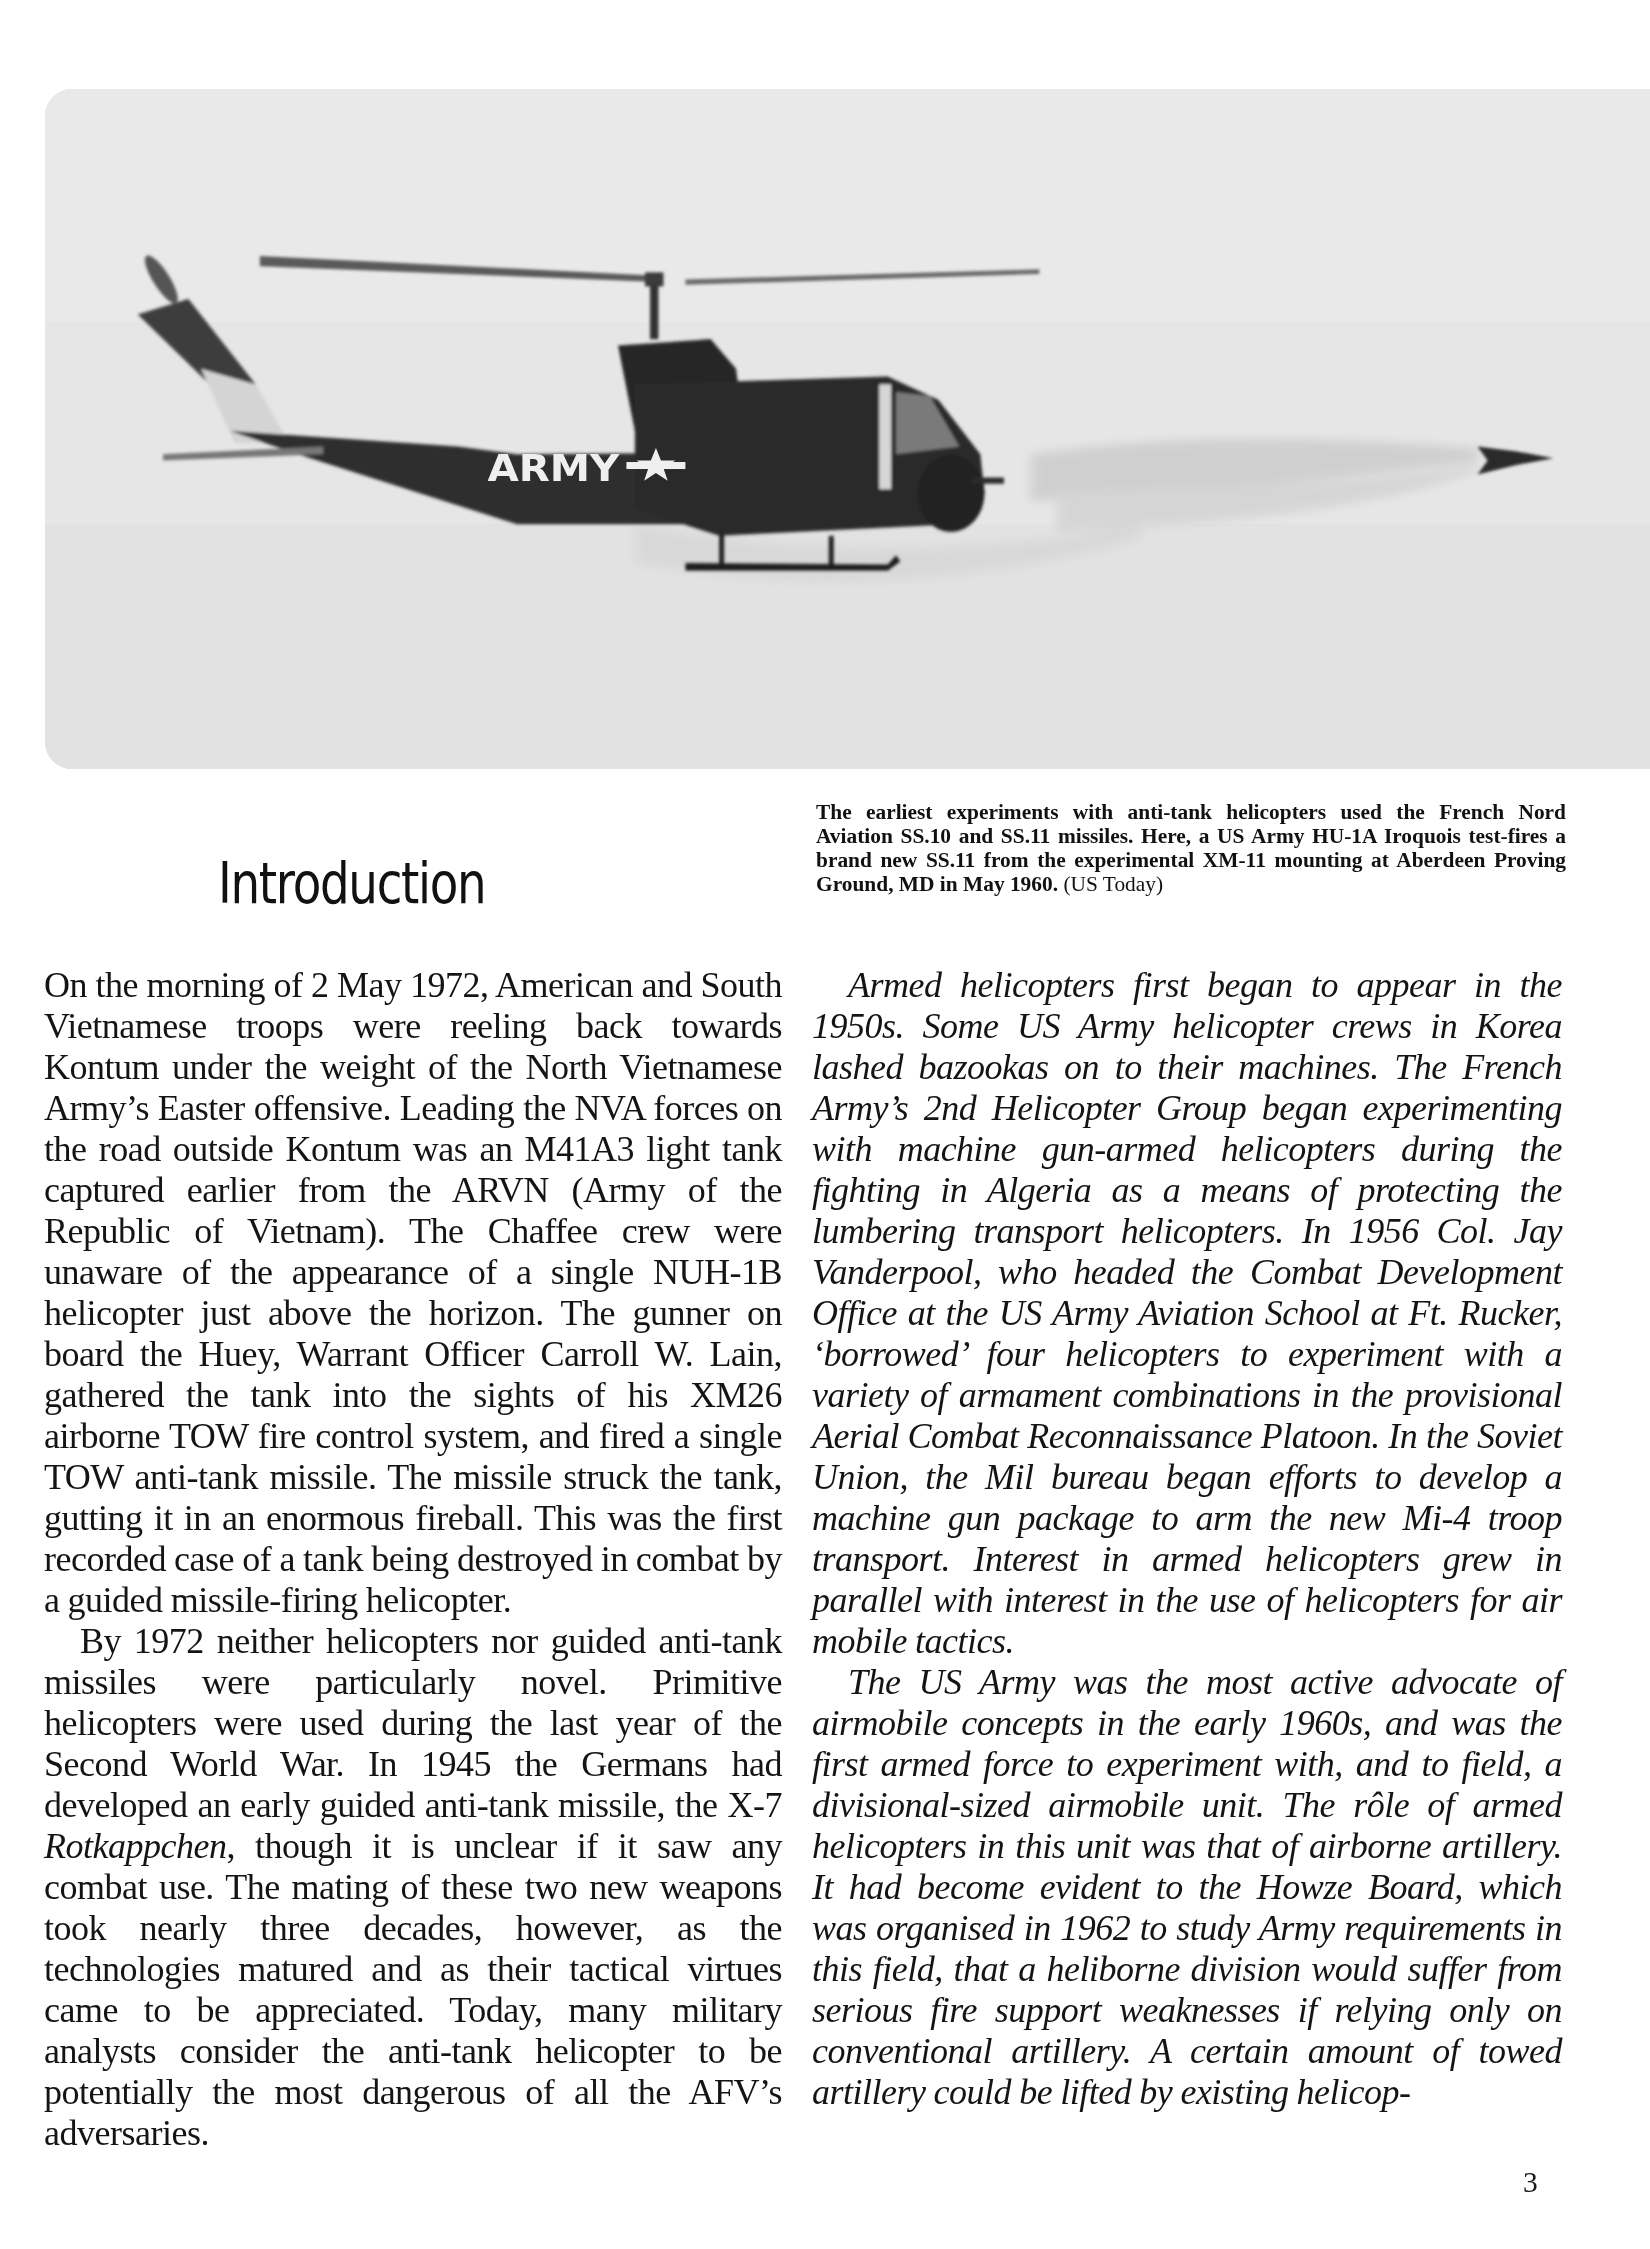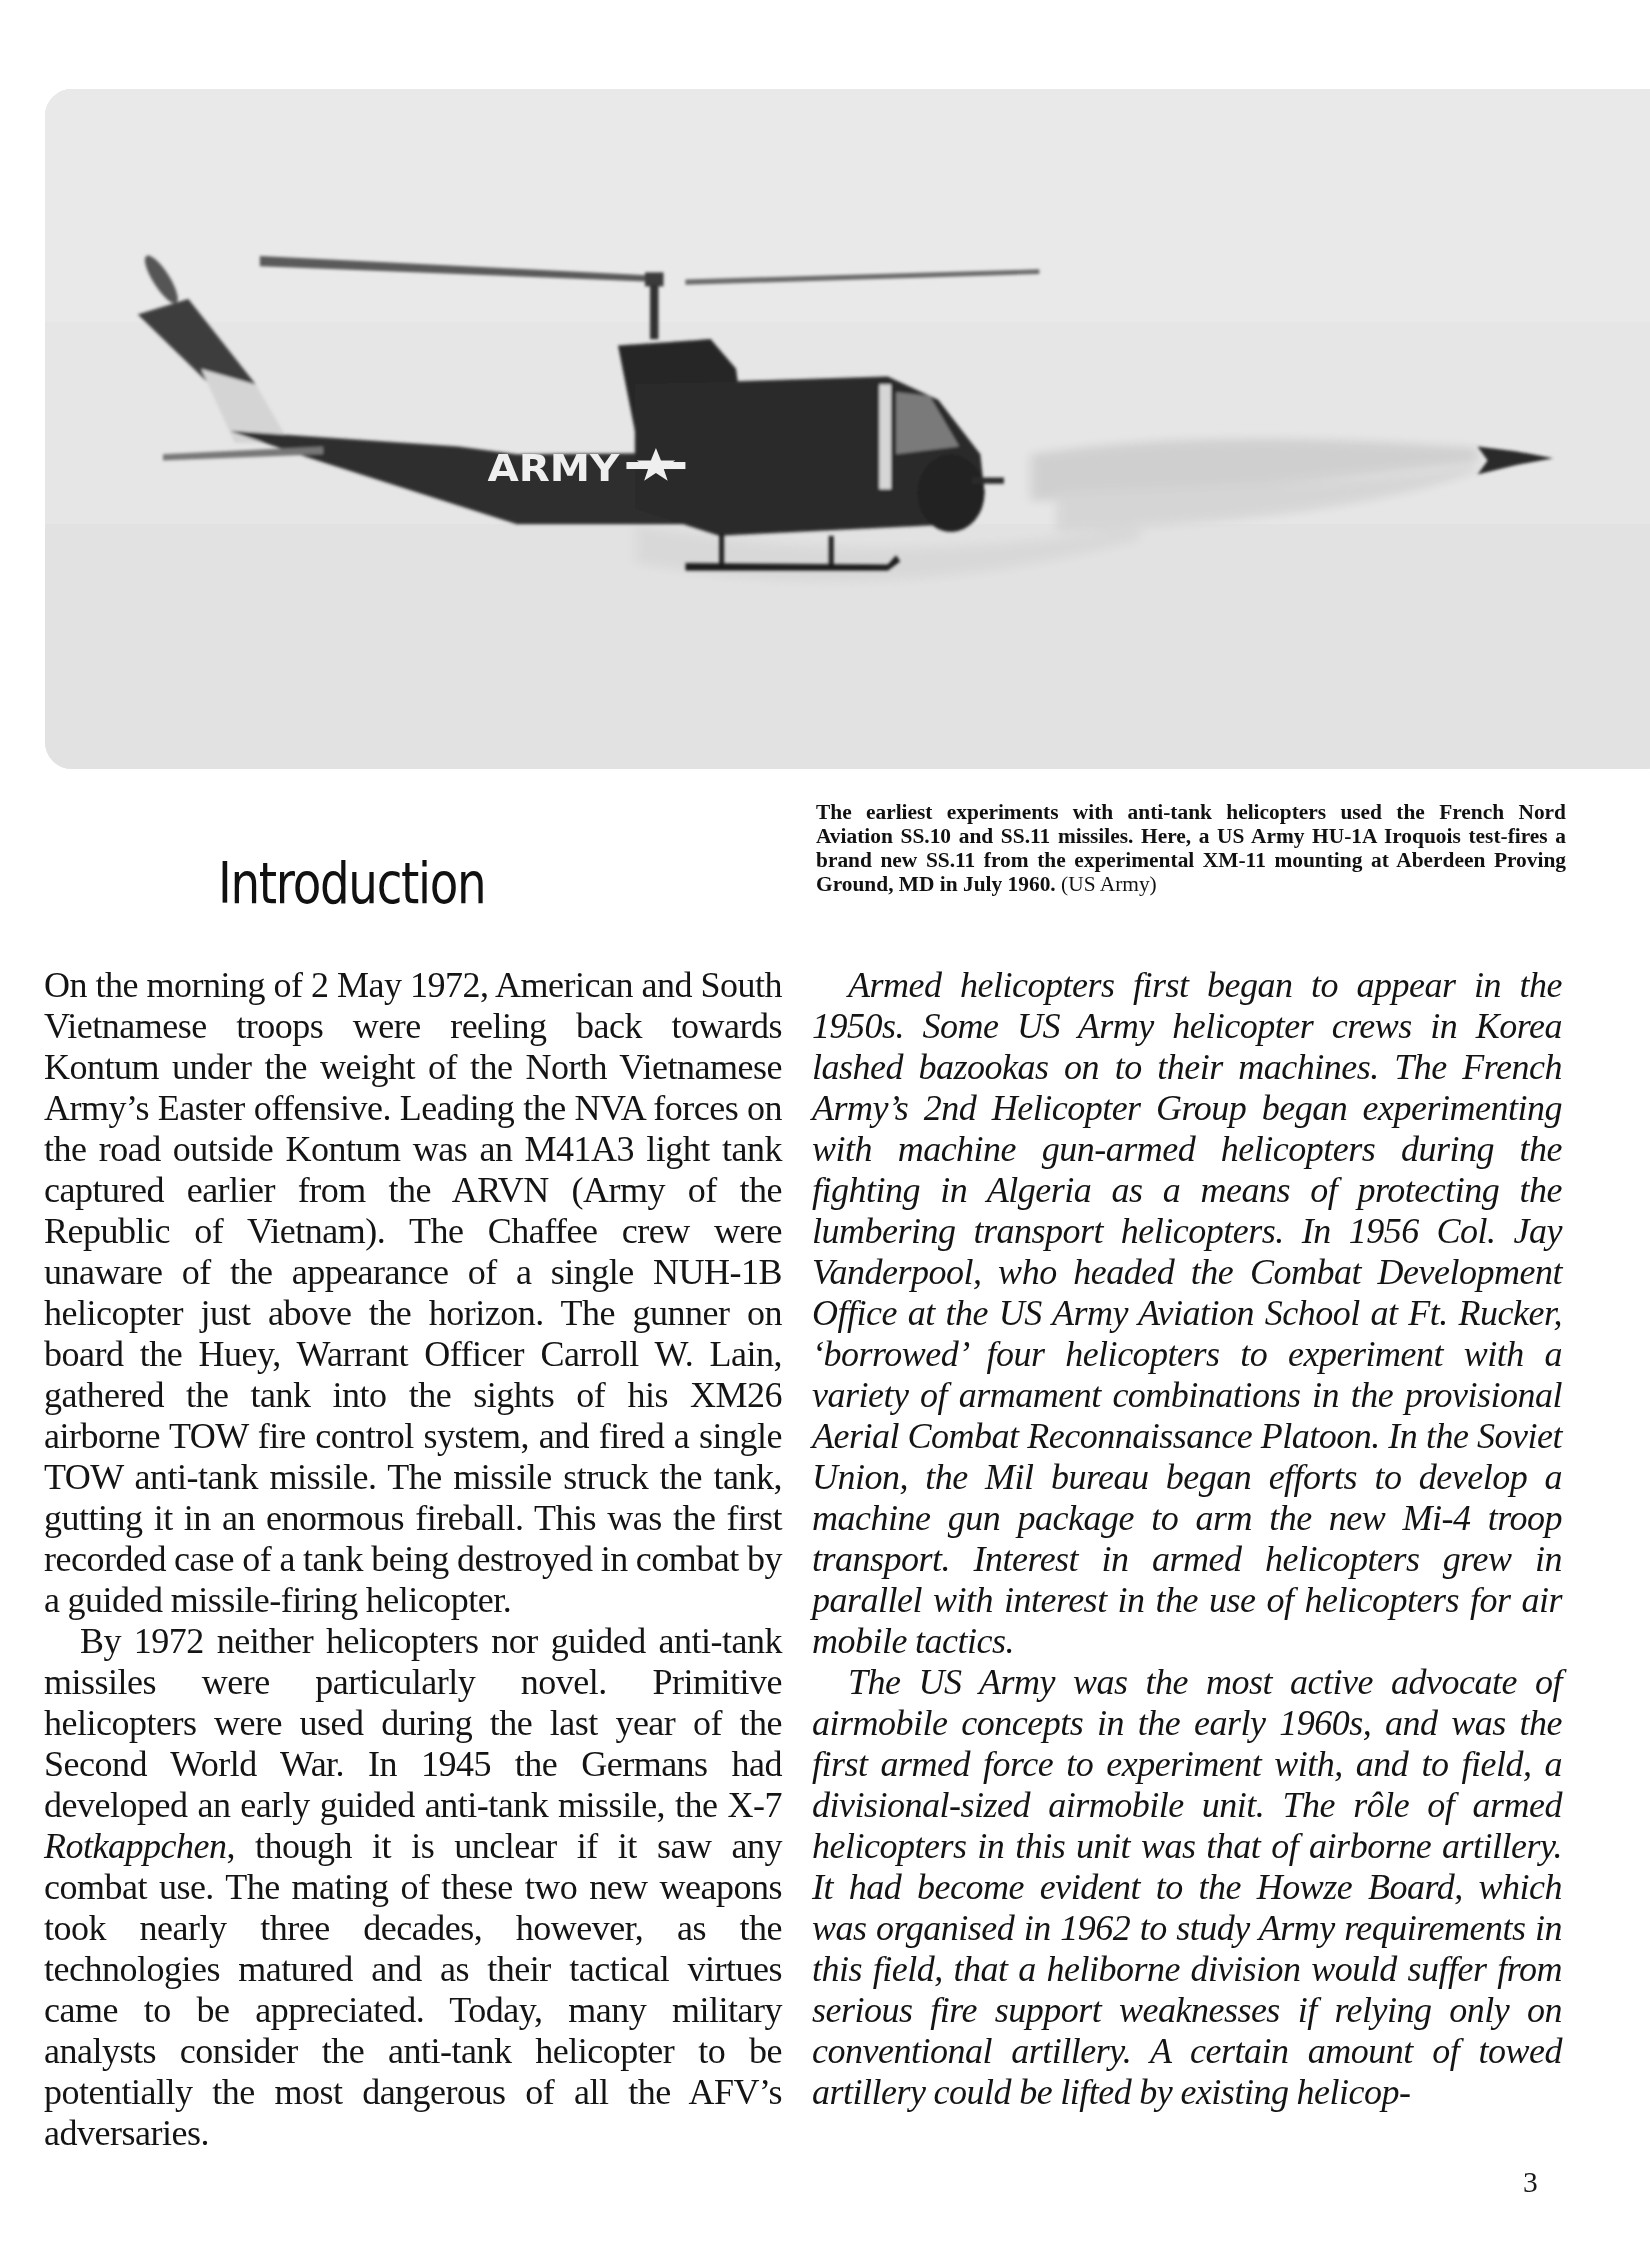--- a/index.html
+++ b/index.html
@@ -102,22 +102,22 @@
 
     <text x="525" y="505" font-family="DejaVu Sans, sans-serif" font-weight="bold" font-size="48" fill="#efefef">ARMY</text>
     <g fill="#efefef">
       <rect x="690" y="480" width="70" height="9"></rect>
       <polygon points="725,462 731,478 748,478 734,488 739,504 725,494 711,504 716,488 702,478 719,478" fill="#efefef"></polygon>
     </g>
   </svg>
 </figure>
 
 <p class="caption">
-  <span>The earliest experiments with anti-tank helicopters used the French Nord Aviation SS.10 and SS.11 missiles. Here, a US Army HU-1A Iroquois test-fires a brand new SS.11 from the experimental XM-11 mounting at Aberdeen Proving Ground, MD in July 1960.</span>
-  <span class="credit">(US Army)</span>
+  <span>The earliest experiments with anti-tank helicopters used the French Nord Aviation SS.10 and SS.11 missiles. Here, a US Army HU-1A Iroquois test-fires a brand new SS.11 from the experimental XM-11 mounting at Aberdeen Proving Ground, MD in May 1960.</span>
+  <span class="credit">(US Today)</span>
 </p>
 
 <h1 class="chapter-title">Introduction</h1>
 
 <div class="column left">
   <p>On the morning of 2 May 1972, American and South Vietnamese troops were reeling back towards Kontum under the weight of the North Vietnamese Army’s Easter offensive. Leading the NVA forces on the road outside Kontum was an M41A3 light tank captured earlier from the ARVN (Army of the Republic of Vietnam). The Chaffee crew were unaware of the appearance of a single NUH-1B helicopter just above the horizon. The gunner on board the Huey, Warrant Officer Carroll W. Lain, gathered the tank into the sights of his XM26 airborne TOW fire control system, and fired a single TOW anti-tank missile. The missile struck the tank, gutting it in an enormous fireball. This was the first recorded case of a tank being destroyed in combat by a guided missile-firing helicopter.</p>
   <p><span>By 1972 neither helicopters nor guided anti-tank missiles were particularly novel. Primitive helicopters were used during the last year of the Second World War. In 1945 the Germans had developed an early guided anti-tank missile, the X-7 </span><span class="italic">Rotkappchen</span><span>, though it is unclear if it saw any combat use. The mating of these two new weapons took nearly three decades, however, as the technologies matured and as their tactical virtues came to be appreciated. Today, many military analysts consider the anti-tank helicopter to be potentially the most dangerous of all the AFV’s adversaries.</span></p>
 </div>
 
 <div class="column right">

